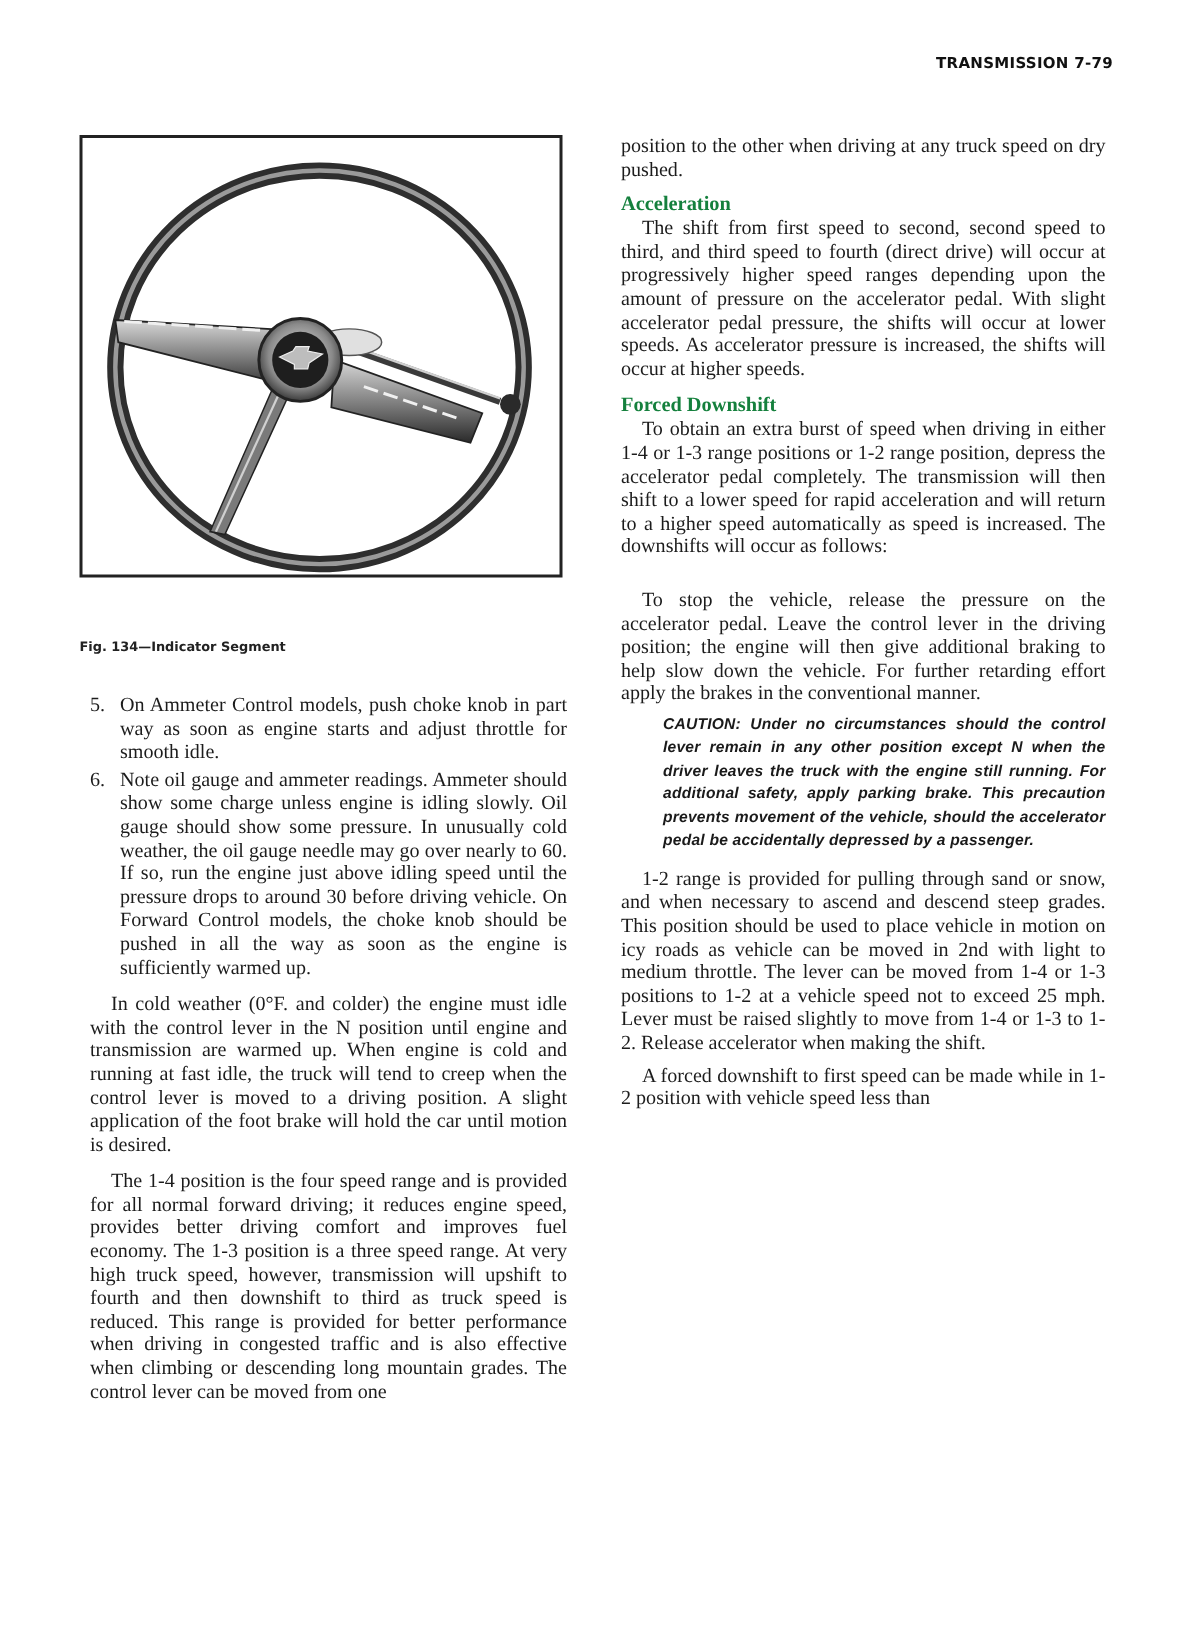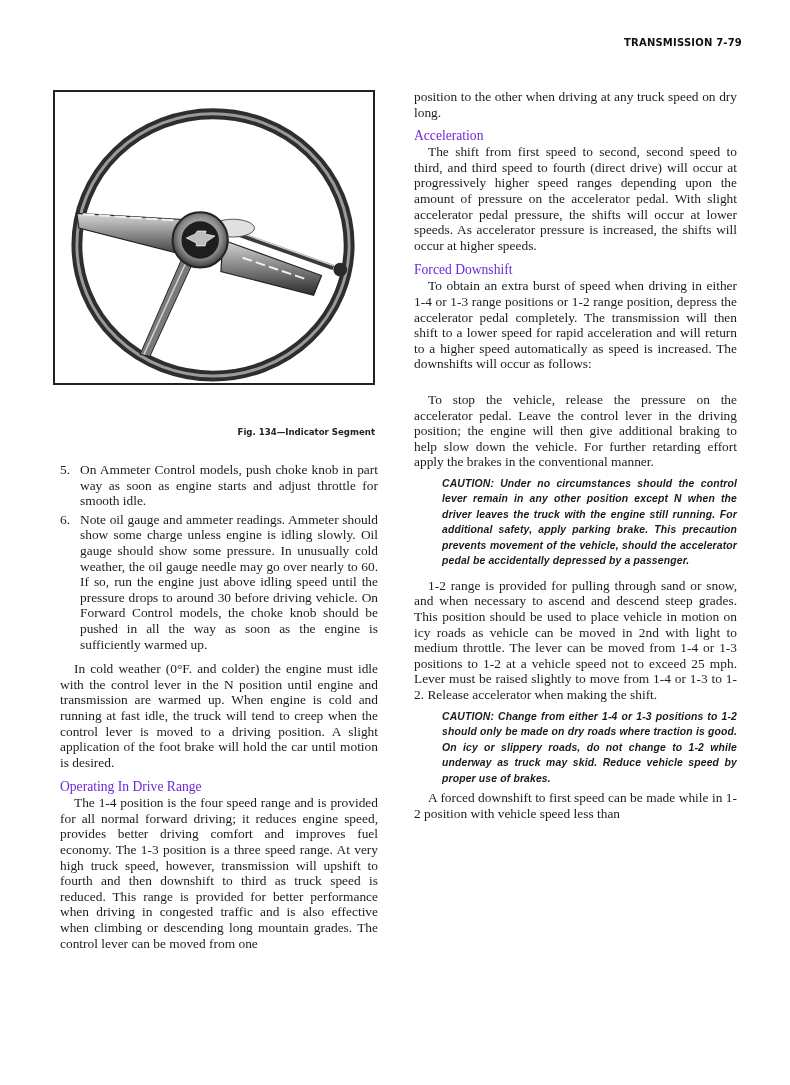--- a/index.html
+++ b/index.html
@@ -8,28 +8,28 @@
       position: absolute; top: 37px; right: 48px;
       font-family: "DejaVu Sans", "Liberation Sans", sans-serif;
       font-weight: bold; font-size: 10px; letter-spacing: 0.2px; color: #111;
     }
     .figure-box {
       position: absolute; left: 53px; top: 90px; width: 322px; height: 295px;
       border: 2px solid #222; box-sizing: border-box; background: #fff;
     }
     .figure-box svg { width: 100%; height: 100%; display: block; }
     .fig-caption {
-      position: absolute; left: 53px; top: 427px; width: 322px; text-align: right;
+      position: absolute; left: 53px; top: 427px; width: 322px; text-align: left;
       font-family: "DejaVu Sans", "Liberation Sans", sans-serif; font-weight: bold; font-size: 8.6px; color: #222;
     }
     p, .item { margin: 0; font-family: "Liberation Serif", "DejaVu Serif", serif; font-size: 13.4px; line-height: 15.6px; text-align: justify; color: #1c1c1c; }
     p.indent { text-indent: 14px; }
     h3 {
-      margin: 0; font-family: "Liberation Serif", "DejaVu Serif", serif; font-weight: normal;
-      font-size: 13.6px; line-height: 16px; color: #6d28d9;
+      margin: 0; font-family: "Liberation Serif", "DejaVu Serif", serif; font-weight: bold;
+      font-size: 13.6px; line-height: 16px; color: #15803d;
     }
     .caution {
       font-family: Liberation Sans, sans-serif; font-weight: bold; font-style: italic;
       font-size: 10.4px; line-height: 15.5px; text-align: justify; color: #1a1a1a;
       margin-left: 28px; margin-right: 0; letter-spacing: 0.15px;
     }
     .item { display: flex; }
     .item .num { width: 20px; flex: none; }
     .item .txt { flex: 1; text-align: justify; }
     .block { position: absolute; }
@@ -83,28 +83,26 @@
 <div class="block" style="left:60px; top:462px; width:318px;">
   <div class="item" style="margin-bottom:3px;">
     <span class="num">5.</span>
     <span class="txt">On Ammeter Control models, push choke knob in part way as soon as engine starts and adjust throttle for smooth idle.</span>
   </div>
   <div class="item" style="margin-bottom:9px;">
     <span class="num">6.</span>
     <span class="txt">Note oil gauge and ammeter readings. Ammeter should show some charge unless engine is idling slowly. Oil gauge should show some pressure. In unusually cold weather, the oil gauge needle may go over nearly to 60. If so, run the engine just above idling speed until the pressure drops to around 30 before driving vehicle. On Forward Control models, the choke knob should be pushed in all the way as soon as the engine is sufficiently warmed up.</span>
   </div>
   <p class="indent" style="margin-bottom:9px;">In cold weather (0°F. and colder) the engine must idle with the control lever in the N position until engine and transmission are warmed up. When engine is cold and running at fast idle, the truck will tend to creep when the control lever is moved to a driving position. A slight application of the foot brake will hold the car until motion is desired.</p>
-  <h3>Operating In Drive Range</h3>
   <p class="indent">The 1-4 position is the four speed range and is provided for all normal forward driving; it reduces engine speed, provides better driving comfort and improves fuel economy. The 1-3 position is a three speed range. At very high truck speed, however, transmission will upshift to fourth and then downshift to third as truck speed is reduced. This range is provided for better performance when driving in congested traffic and is also effective when climbing or descending long mountain grades. The control lever can be moved from one</p>
 </div>
 
 <div class="block" style="left:414px; top:89px; width:323px;">
-  <p style="margin-bottom:8px;">position to the other when driving at any truck speed on dry long.</p>
+  <p style="margin-bottom:8px;">position to the other when driving at any truck speed on dry pushed.</p>
   <h3>Acceleration</h3>
   <p class="indent" style="margin-bottom:9px;">The shift from first speed to second, second speed to third, and third speed to fourth (direct drive) will occur at progressively higher speed ranges depending upon the amount of pressure on the accelerator pedal. With slight accelerator pedal pressure, the shifts will occur at lower speeds. As accelerator pressure is increased, the shifts will occur at higher speeds.</p>
   <h3>Forced Downshift</h3>
   <p class="indent" style="margin-bottom:20px;">To obtain an extra burst of speed when driving in either 1-4 or 1-3 range positions or 1-2 range position, depress the accelerator pedal completely. The transmission will then shift to a lower speed for rapid acceleration and will return to a higher speed automatically as speed is increased. The downshifts will occur as follows:</p>
   <p class="indent" style="margin-bottom:6px;">To stop the vehicle, release the pressure on the accelerator pedal. Leave the control lever in the driving position; the engine will then give additional braking to help slow down the vehicle. For further retarding effort apply the brakes in the conventional manner.</p>
   <div class="caution" style="margin-bottom:9px;">CAUTION: Under no circumstances should the control lever remain in any other position except N when the driver leaves the truck with the engine still running. For additional safety, apply parking brake. This precaution prevents movement of the vehicle, should the accelerator pedal be accidentally depressed by a passenger.</div>
   <p class="indent" style="margin-bottom:6px;">1-2 range is provided for pulling through sand or snow, and when necessary to ascend and descend steep grades. This position should be used to place vehicle in motion on icy roads as vehicle can be moved in 2nd with light to medium throttle. The lever can be moved from 1-4 or 1-3 positions to 1-2 at a vehicle speed not to exceed 25 mph. Lever must be raised slightly to move from 1-4 or 1-3 to 1-2. Release accelerator when making the shift.</p>
-  <div class="caution" style="margin-bottom:4px;">CAUTION: Change from either 1-4 or 1-3 positions to 1-2 should only be made on dry roads where traction is good. On icy or slippery roads, do not change to 1-2 while underway as truck may skid. Reduce vehicle speed by proper use of brakes.</div>
   <p class="indent">A forced downshift to first speed can be made while in 1-2 position with vehicle speed less than</p>
 </div>
 
 </body></html>

